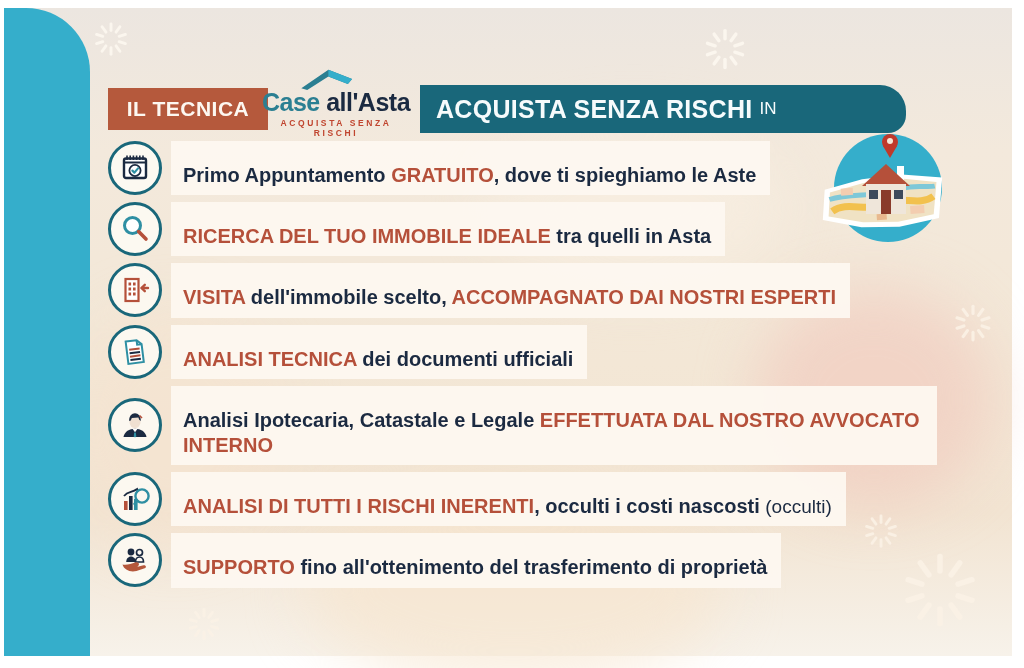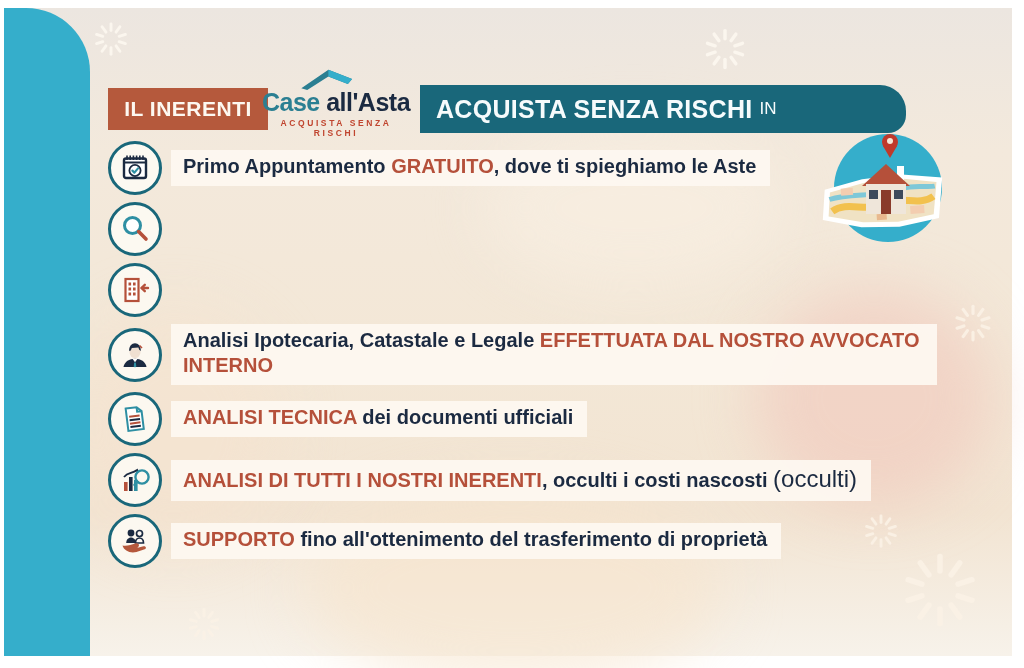--- a/index.html
+++ b/index.html
@@ -41,27 +41,27 @@
 
   
   .map-illu{position:absolute;left:818px;top:128px;}
 
   
   .rows{position:absolute;left:108px;top:141px;width:840px;display:flex;flex-direction:column;}
   .row{display:flex;align-items:center;margin-bottom:7px;}
   .icon-circle{flex:0 0 auto;width:48px;height:48px;border:3.5px solid #19677a;border-radius:50%;
                background:rgba(253,250,244,.88);display:flex;align-items:center;justify-content:center;
                margin-right:9px;}
-  .row-text{display:inline-block;background:rgba(253,248,240,.95);padding:4px 14px 7px 12px;
+  .row-text{display:inline-block;background:rgba(253,248,240,.95);padding:22px 14px 7px 12px;
             font-size:20px;line-height:1.26;color:#1b2a41;font-weight:700;}
   .nowrap .row-text{white-space:nowrap;}
   .wrap .row-text{max-width:740px;}
   .s-n{color:#1b2a41;font-weight:700;}
   .s-e{color:#b5503a;font-weight:700;}
-  .s-l{color:#1b2a41;font-weight:400;font-size:24px;}
+  .s-l{color:#1b2a41;font-weight:400;font-size:19px;}
 </style>
 </head>
 <body>
 
 <div class="canvas">
   <div class="bg">
     <div class="blob blob1"></div>
     <div class="blob blob2"></div>
     <div class="blob blob3"></div>
     <div class="blob blob4"></div>
@@ -160,21 +160,21 @@
           <line x1="20" y1="36" x2="20" y2="29"></line>
           <line x1="10.6" y1="32.9" x2="14.7" y2="27.2"></line>
           <line x1="4.8" y1="24.9" x2="11.4" y2="22.8"></line>
           <line x1="4.8" y1="15.1" x2="11.4" y2="17.2"></line>
           <line x1="10.6" y1="7.1" x2="14.7" y2="12.8"></line>
         </g>
       </svg>
   </div>
 
   <div class="header">
-    <div class="kicker">IL INERENTI</div>
+    <div class="kicker">IL TECNICA</div>
     <div class="logo">
       <svg class="logo-roof" width="78" height="22" viewBox="0 0 86 26">
         <polygon points="2,24 34,2 62,13 57,19 34,10 9,26" fill="#2b7f92"></polygon>
         <polygon points="34,2 62,13 57,19 34,10" fill="#35aecb"></polygon>
       </svg>
       <div class="logo-name"><span class="c1">Case</span><span class="c2"> all'Asta</span></div>
       <div class="logo-tagline">ACQUISTA SENZA RISCHI</div>
     </div>
     <div class="banner">
       <span class="big">ACQUISTA SENZA RISCHI</span>
@@ -235,88 +235,90 @@
       <div class="row-text"><span class="s-n">Primo Appuntamento </span><span class="s-e">GRATUITO</span><span class="s-n">, dove ti spieghiamo le Aste</span></div>
     </div>
 
     <div class="row nowrap">
       <div class="icon-circle">
         <svg width="32" height="32" viewBox="0 0 32 32">
           <circle cx="13.5" cy="12.5" r="8" fill="#ffffff" stroke="#2e8fa3" stroke-width="3"></circle>
           <line x1="19.6" y1="18.6" x2="27" y2="26" stroke="#b5503a" stroke-width="3.6" stroke-linecap="round"></line>
         </svg>
       </div>
+      <div class="row-text"><span class="s-e">RICERCA DEL TUO IMMOBILE IDEALE</span><span class="s-n"> tra quelli in Asta</span></div>
     </div>
 
     <div class="row nowrap">
       <div class="icon-circle">
         <svg width="32" height="32" viewBox="0 0 32 32">
           <rect x="6.5" y="5" width="13" height="22" fill="#ffffff" stroke="#b5503a" stroke-width="2.2"></rect>
           <g fill="#b5503a">
               <rect x="9.5" y="8.5" width="2.6" height="3"></rect>
               <rect x="14" y="8.5" width="2.6" height="3"></rect>
               <rect x="9.5" y="13.5" width="2.6" height="3"></rect>
               <rect x="14" y="13.5" width="2.6" height="3"></rect>
               <rect x="9.5" y="18.5" width="2.6" height="3"></rect>
               <rect x="14" y="18.5" width="2.6" height="3"></rect>
             </g>
           <g stroke="#b5503a" stroke-width="2.4" fill="none" stroke-linecap="round" stroke-linejoin="round">
               <line x1="29" y1="14" x2="23" y2="14"></line>
               <polyline points="25.8,10.8 22.4,14 25.8,17.2"></polyline>
             </g>
         </svg>
       </div>
-    </div>
-
-    <div class="row wrap">
-      <div class="icon-circle">
-        <svg width="34" height="34" viewBox="0 0 34 34">
-          <ellipse cx="17" cy="13.5" rx="5.6" ry="6.6" fill="#efe0d1"></ellipse>
-          <path d="M11.2 13c-.3-5 2.6-7.8 5.8-7.8 3.2 0 6.1 2.8 5.8 7.8l-1.6-1.2-.8-2.2-6.6.4-1 2.6z" fill="#1b2a41"></path>
-          <line x1="21.5" y1="7.5" x2="24" y2="10" stroke="#b5503a" stroke-width="1.6"></line>
-          <path d="M5.5 29c1-5.5 5.8-8.3 11.5-8.3s10.5 2.8 11.5 8.3z" fill="#1b2a41"></path>
-          <polygon points="14.5,20.8 17,24.2 19.5,20.8" fill="#ffffff"></polygon>
-          <polygon points="16.2,24.5 17.8,24.5 18.3,28.5 17,29.6 15.7,28.5" fill="#2e8fa3"></polygon>
-        </svg>
-      </div>
-      <div class="row-text"><span class="s-n">Analisi Ipotecaria, Catastale e Legale </span><span class="s-e">EFFETTUATA DAL NOSTRO AVVOCATO INTERNO</span></div>
+      <div class="row-text"><span class="s-e">VISITA</span><span class="s-n"> dell'immobile scelto, </span><span class="s-e">ACCOMPAGNATO DAI NOSTRI ESPERTI</span></div>
     </div>
 
     <div class="row nowrap">
       <div class="icon-circle">
         <svg width="32" height="32" viewBox="0 0 32 32">
           <g transform="rotate(-7 16 16)">
             <path d="M8 4.5h11l4.5 4.5v18H8z" fill="#ffffff" stroke="#2e8fa3" stroke-width="2"></path>
             <path d="M19 4.5V9h4.5" fill="none" stroke="#2e8fa3" stroke-width="2"></path>
             <g stroke-width="2">
                 <line x1="10.5" y1="13" x2="21" y2="13" stroke="#b5503a"></line>
                 <line x1="10.5" y1="16.5" x2="21" y2="16.5" stroke="#1b2a41"></line>
                 <line x1="10.5" y1="20" x2="21" y2="20" stroke="#b5503a"></line>
                 <line x1="10.5" y1="23.5" x2="21" y2="23.5" stroke="#1b2a41"></line>
               </g>
           </g>
         </svg>
       </div>
       <div class="row-text"><span class="s-e">ANALISI TECNICA</span><span class="s-n"> dei documenti ufficiali</span></div>
     </div>
 
+    <div class="row wrap">
+      <div class="icon-circle">
+        <svg width="34" height="34" viewBox="0 0 34 34">
+          <ellipse cx="17" cy="13.5" rx="5.6" ry="6.6" fill="#efe0d1"></ellipse>
+          <path d="M11.2 13c-.3-5 2.6-7.8 5.8-7.8 3.2 0 6.1 2.8 5.8 7.8l-1.6-1.2-.8-2.2-6.6.4-1 2.6z" fill="#1b2a41"></path>
+          <line x1="21.5" y1="7.5" x2="24" y2="10" stroke="#b5503a" stroke-width="1.6"></line>
+          <path d="M5.5 29c1-5.5 5.8-8.3 11.5-8.3s10.5 2.8 11.5 8.3z" fill="#1b2a41"></path>
+          <polygon points="14.5,20.8 17,24.2 19.5,20.8" fill="#ffffff"></polygon>
+          <polygon points="16.2,24.5 17.8,24.5 18.3,28.5 17,29.6 15.7,28.5" fill="#2e8fa3"></polygon>
+        </svg>
+      </div>
+      <div class="row-text"><span class="s-n">Analisi Ipotecaria, Catastale e Legale </span><span class="s-e">EFFETTUATA DAL NOSTRO AVVOCATO INTERNO</span></div>
+    </div>
+
 
     <div class="row nowrap">
       <div class="icon-circle">
         <svg width="32" height="32" viewBox="0 0 32 32">
           <rect x="5" y="18" width="3.6" height="9" fill="#b5503a"></rect>
           <rect x="10" y="13" width="3.6" height="14" fill="#1b2a41"></rect>
           <rect x="15" y="16" width="3.6" height="11" fill="#2e8fa3"></rect>
           <path d="M5 13 C9 8 13 10 18 6" fill="none" stroke="#1b2a41" stroke-width="1.8"></path>
           <polygon points="18.6,4.4 19.8,8 15.8,7.2" fill="#1b2a41"></polygon>
           <circle cx="23" cy="13" r="6.6" fill="none" stroke="#2e8fa3" stroke-width="2.4"></circle>
           <line x1="18.4" y1="17.8" x2="15.4" y2="20.8" stroke="#2e8fa3" stroke-width="2.4" stroke-linecap="round"></line>
         </svg>
       </div>
-      <div class="row-text"><span class="s-e">ANALISI DI TUTTI I NOSTRI INERENTI</span><span class="s-n">, occulti i costi nascosti </span><span class="s-l">(occulti)</span></div>
+      <div class="row-text"><span class="s-e">ANALISI DI TUTTI I RISCHI INERENTI</span><span class="s-n">, occulti i costi nascosti </span><span class="s-l">(occulti)</span></div>
     </div>
 
 
     <div class="row nowrap">
       <div class="icon-circle">
         <svg width="34" height="34" viewBox="0 0 34 34">
           <circle cx="13" cy="9" r="3.4" fill="#1b2a41"></circle>
           <path d="M8.2 19c0-3.4 2.1-5.6 4.8-5.6s4.8 2.2 4.8 5.6z" fill="#1b2a41"></path>
           <circle cx="21.5" cy="9.5" r="3" fill="#fdf9f3" stroke="#1b2a41" stroke-width="1.7"></circle>
           <path d="M17.5 19c0-3 1.8-5 4-5s4 2 4 5z" fill="#fdf9f3" stroke="#1b2a41" stroke-width="1.7"></path>

